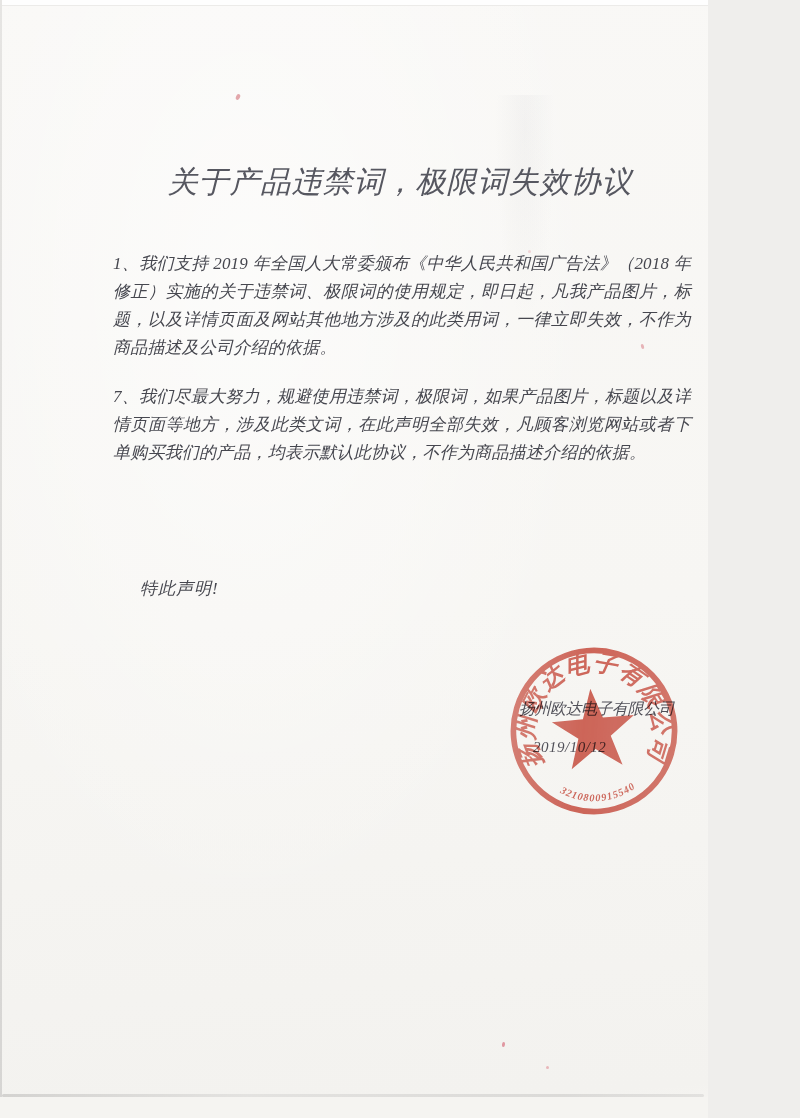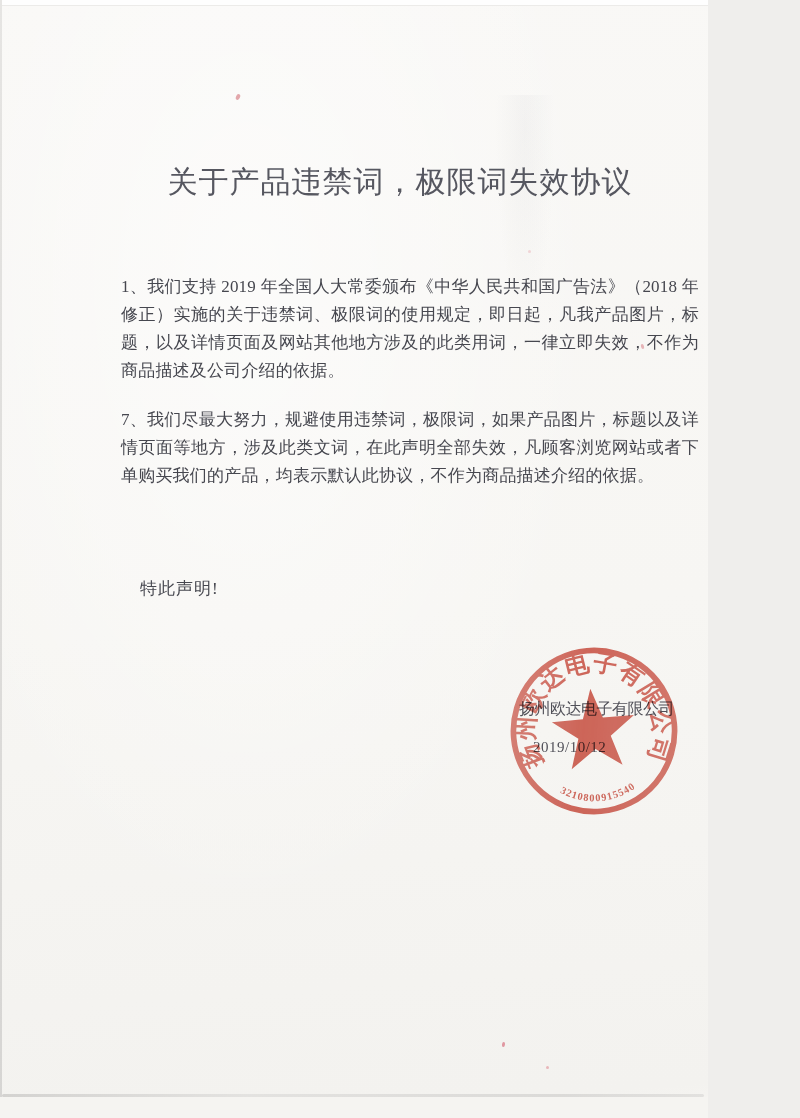--- a/index.html
+++ b/index.html
@@ -6,37 +6,37 @@
   html,body { width:800px; height:1118px; }
   body {
     font-family:"Liberation Serif","DejaVu Serif",serif;
     background:#efeeec;
   }
   .page {
     position:relative; width:708px; height:1118px; overflow:hidden;
     background:
       radial-gradient(ellipse at 35% 25%, rgba(255,255,255,.55) 0%, rgba(255,255,255,0) 55%),
       linear-gradient(176deg,#f9f8f6 0%, #f7f6f3 55%, #f3f2ef 97%, #f6f5f2 100%);
+    font-style: italic;
   }
   
   .edge-top   { position:absolute; top:0; left:0; right:0; height:6px; background:#fefefe; border-bottom:1px solid #ecebe9; }
   .edge-left  { position:absolute; top:0; left:0; bottom:0; width:2px; background:linear-gradient(#e6e5e3,#d6d5d3); }
   .edge-bottom{ position:absolute; left:2px; right:4px; top:1094px; height:3px; border-radius:2px;
                 background:linear-gradient(90deg,#c9c8c6,#dedddb 35%,#d3d2d0 80%,#dcdbd9); opacity:.75; }
   .below-edge { position:absolute; left:0; right:0; top:1097px; bottom:0; background:#f5f4f1; }
 
   .title {
     position:absolute; top:162px; left:0; width:800px;
     text-align:center; font-size:30px; font-weight:normal;
     color:#565760; letter-spacing:1px;
   }
   .bodytext {
-    position:absolute; top:273px; left:113px; width:578px;
+    position:absolute; top:250px; left:113px; width:578px;
     color:#46474f;
-    margin-left:8px;
   }
   .bodytext p {
     font-size:17px; line-height:28px; text-align:justify;
     margin-bottom:21px; letter-spacing:0.2px;
   }
   .closing {
     position:absolute; top:577px; left:140px;
     font-size:17px; color:#46474f; letter-spacing:1px;
   }
 

